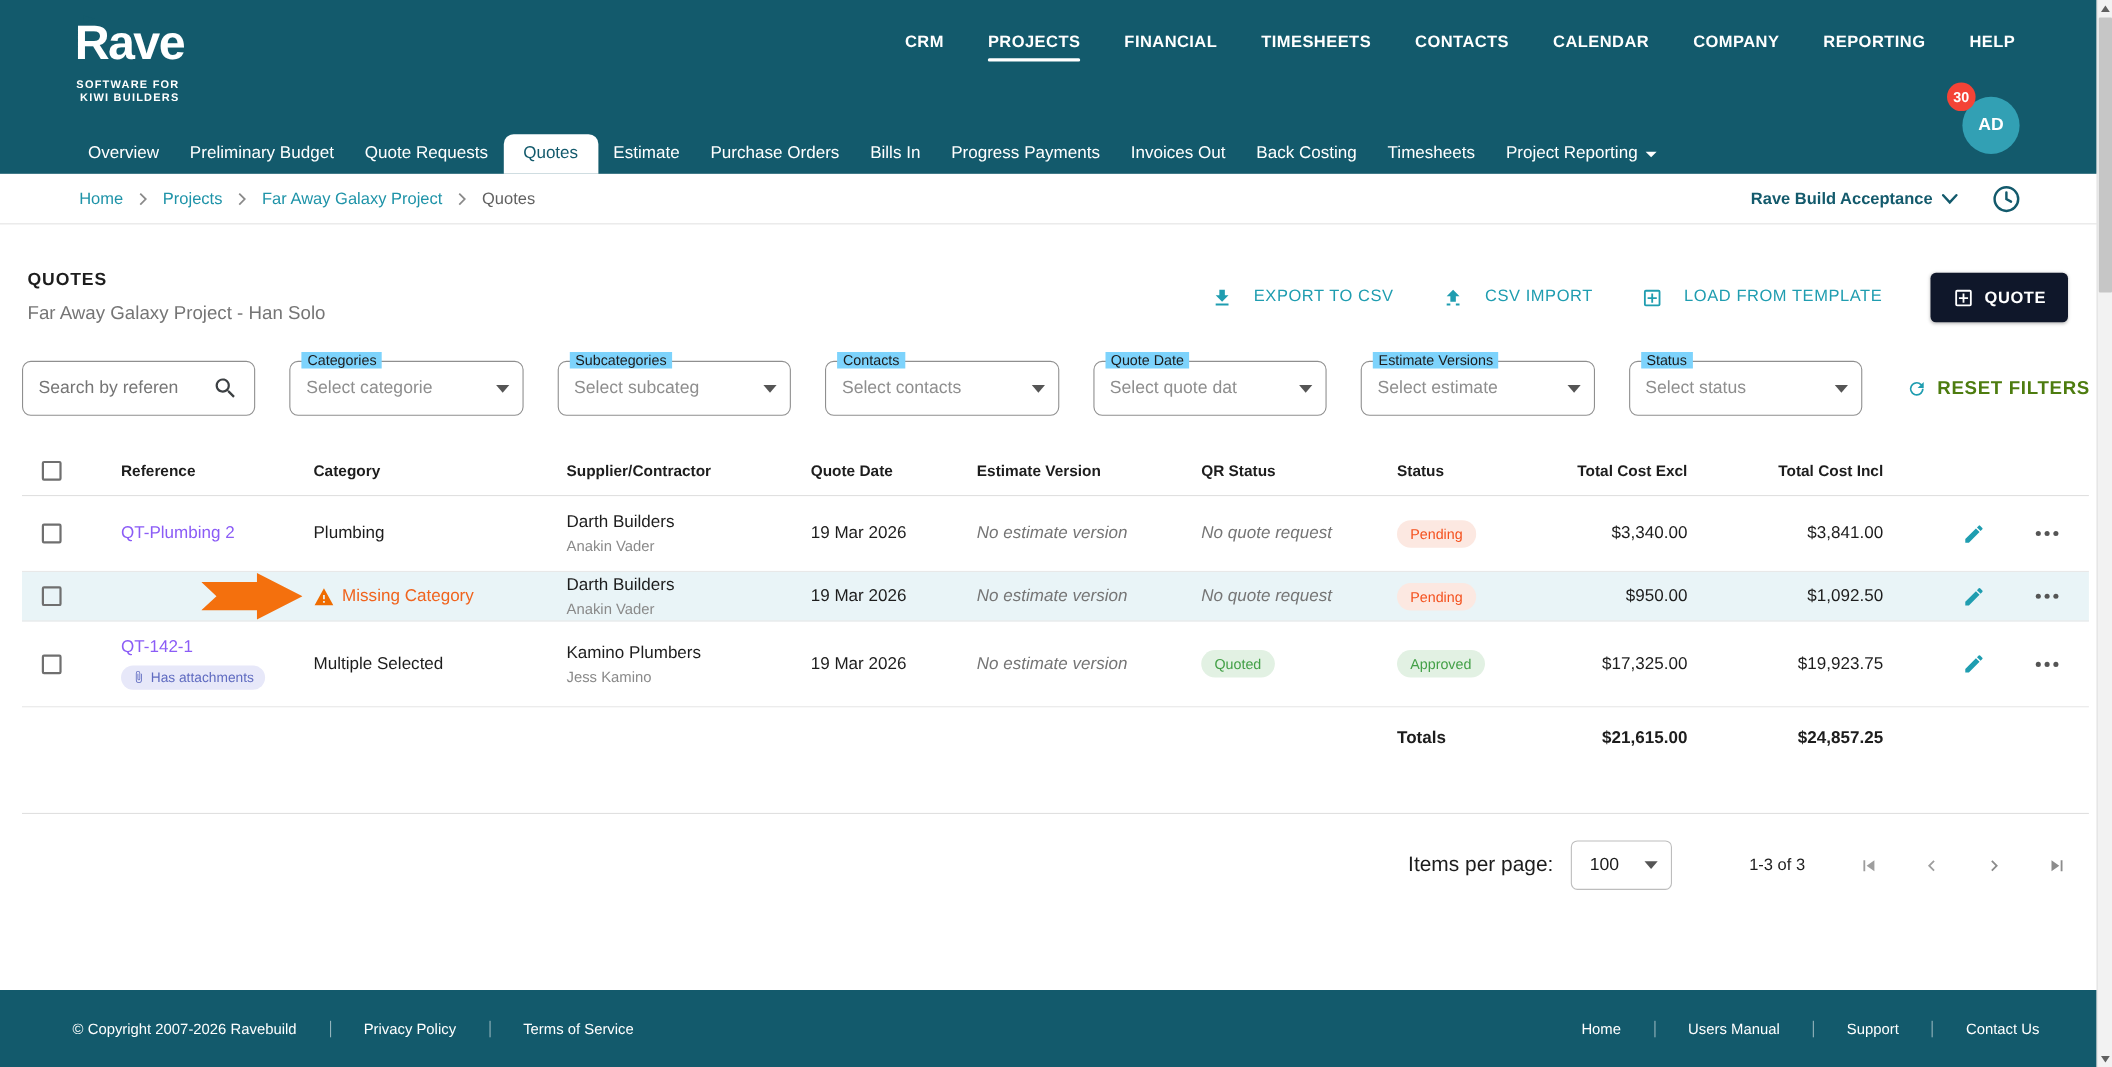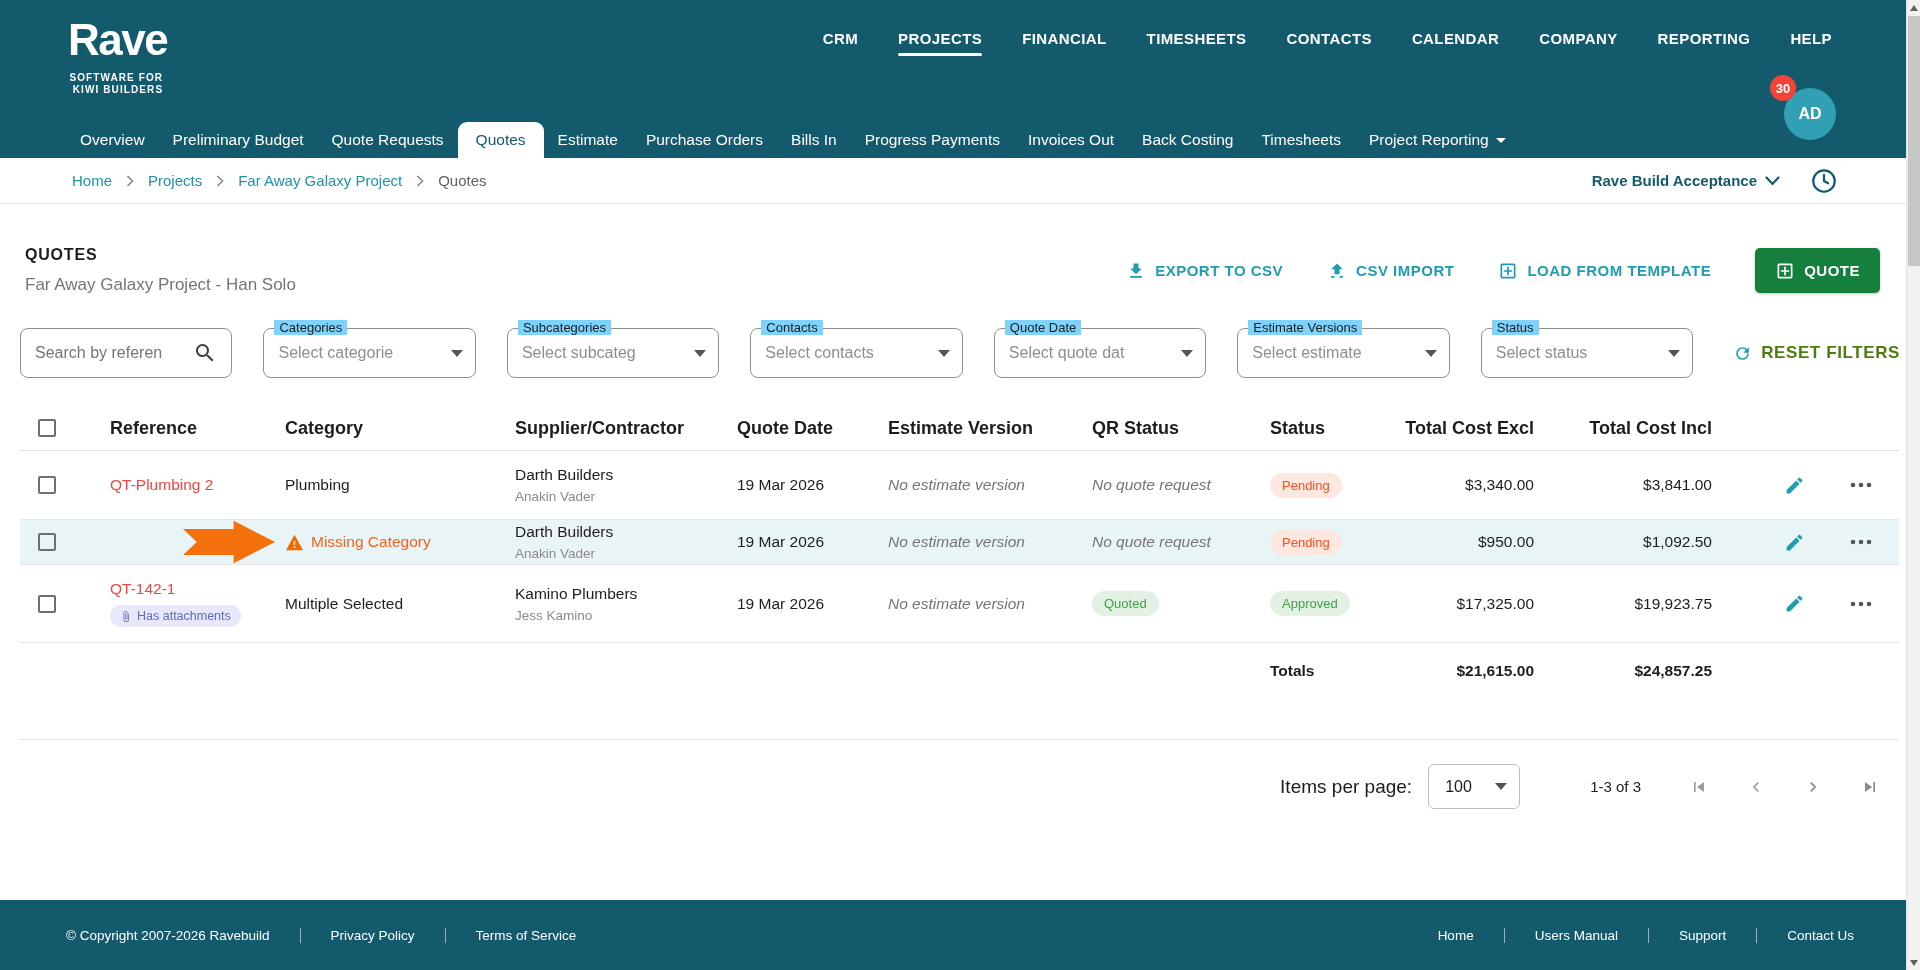--- a/index.html
+++ b/index.html
@@ -32,47 +32,47 @@
   .crumb-sep { display:flex; align-items:center; }
   .switcher-wrap { display:flex; align-items:center; gap:30px; }
   .switcher { display:flex; align-items:center; gap:8px; color:#135A6C; font-size:15px; font-weight:700; cursor:pointer; }
 
   
   main { position:relative; }
   .page-head { display:flex; justify-content:space-between; align-items:center; margin:42px 40px 0 25px; }
   .page-title { font-size:16px; font-weight:700; color:#1d1d1d; letter-spacing:0.8px; }
   .page-subtitle { font-size:17px; color:#757575; margin-top:11px; }
   .actions { display:flex; align-items:center; gap:44px; }
-  .text-btn { display:flex; align-items:center; gap:9px; color:#1F9DB0; font-size:15px; font-weight:700; letter-spacing:0.5px; cursor:pointer; white-space:nowrap; }
-  .primary-btn { display:flex; align-items:center; gap:9px; background:#15803d; color:#fff; font-size:15px; font-weight:700; letter-spacing:0.5px; border:none; border-radius:5px; height:45px; padding:0 20px; cursor:pointer; box-shadow:0 1px 3px rgba(0,0,0,0.25); }
+  .text-btn { display:flex; gap:19px; color:#1F9DB0; font-size:15px; font-weight:400; letter-spacing:0.5px; cursor:pointer; white-space:nowrap; }
+  .primary-btn { display:flex; align-items:center; gap:9px; background:#0f172a; color:#fff; font-size:15px; font-weight:700; letter-spacing:0.5px; border:none; border-radius:5px; height:45px; padding:0 20px; cursor:pointer; box-shadow:0 1px 3px rgba(0,0,0,0.25); }
 
   
   .filters { display:flex; align-items:center; gap:31px; margin:33px 20px 0 20px; }
   .search-box { position:relative; width:213px; height:50px; border:1px solid #8F8F8F; border-radius:8px; display:flex; align-items:center; padding:0 10px 0 14px; }
   .search-box input { border:none; outline:none; width:158px; font-size:16px; color:#424242; font-family:inherit; }
   .search-box input::placeholder { color:#757575; }
   .select-box { position:relative; width:213px; height:50px; border:1px solid #8F8F8F; border-radius:8px; display:flex; align-items:center; padding:0 12px 0 14px; cursor:pointer; background:#fff; }
   .select-label { position:absolute; top:-9px; left:10px; background:#7dd3fc; padding:0 5px; font-size:13px; color:#1c1c1c; white-space:nowrap; }
   .select-value { color:#8E8E8E; font-size:16px; flex:1; white-space:nowrap; overflow:hidden; }
   .select-arrow { width:0; height:0; border-left:6px solid transparent; border-right:6px solid transparent; border-top:7px solid #555; margin-left:6px; flex:none; }
   .reset-btn { display:flex; align-items:flex-end; gap:9px; color:#4d7c0f; font-size:17px; font-weight:700; letter-spacing:0.6px; cursor:pointer; margin-left:9px; white-space:nowrap; }
 
   
   .qtable { margin:28px 20px 0 20px; width:1879px; }
   .trow { display:grid; grid-template-columns:90px 175px 230px 222px 151px 204px 178px 130px 140px 178px 181px; align-items:center; }
-  .thead { height:45px; border-bottom:1px solid #E0E0E0; font-weight:700; font-size:18px; color:#1d1d1d; }
+  .thead { height:45px; border-bottom:1px solid #E0E0E0; font-weight:700; font-size:14px; color:#1d1d1d; }
   .tbody-row { border-bottom:1px solid #E8E8E8; position:relative; }
   .row-1 { height:69px; }
   .row-2 { height:45px; background:#E9F4F7; }
   .row-3 { height:78px; }
   .cell-right { text-align:right; padding-right:6px; }
   .checkbox { width:18px; height:18px; border:2px solid #6F6F6F; border-radius:2px; margin-left:18px; cursor:pointer; background:#fff; }
   .row-2 .checkbox { background:transparent; }
   .cell { font-size:15.5px; color:#1d1d1d; }
-  .ref-link { color:#ef4444; font-size:15.5px; cursor:pointer; }
+  .ref-link { color:#8b5cf6; font-size:15.5px; cursor:pointer; }
   .supplier-name { font-size:15.5px; color:#1d1d1d; }
   .supplier-contact { font-size:13.5px; color:#8A8A8A; margin-top:5px; }
   .muted-italic { font-style:italic; color:#757575; font-size:15.5px; }
   .pill { display:inline-block; padding:5px 12px; border-radius:14px; font-size:13px; }
   .pill-pending { background:#FCE8E1; color:#F4511E; }
   .pill-green { background:#E2F1E3; color:#43A047; }
   .attach-badge { display:inline-flex; align-items:center; gap:5px; background:#E7E8F9; color:#5F6BC0; font-size:12.5px; border-radius:12px; padding:4px 10px; margin-top:7px; }
   .warning-cat { display:flex; align-items:center; gap:7px; color:#F0641E; font-size:15.5px; }
   .actions-cell { display:flex; align-items:center; justify-content:flex-end; gap:44px; padding-right:26px; }
   .icon-btn { cursor:pointer; display:flex; align-items:center; }

